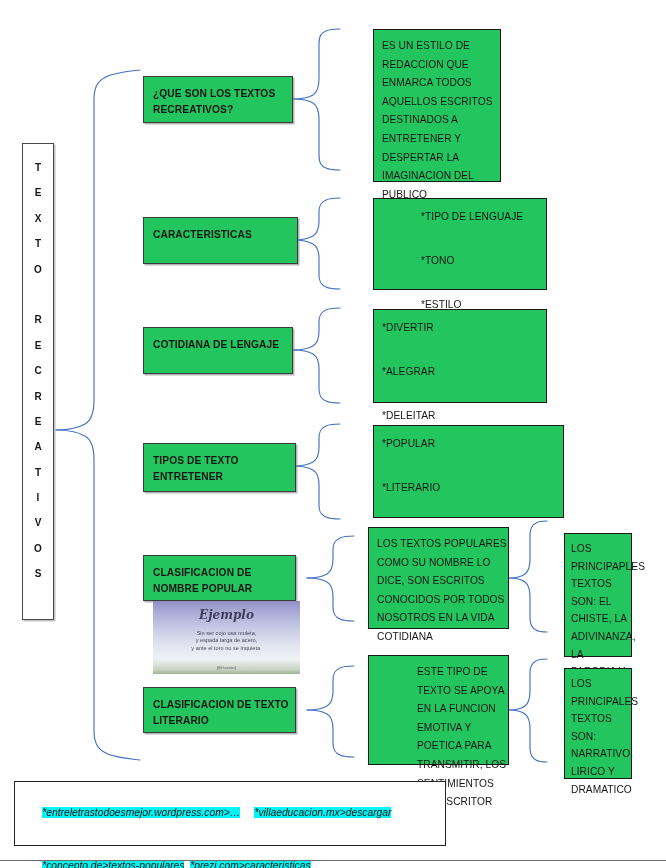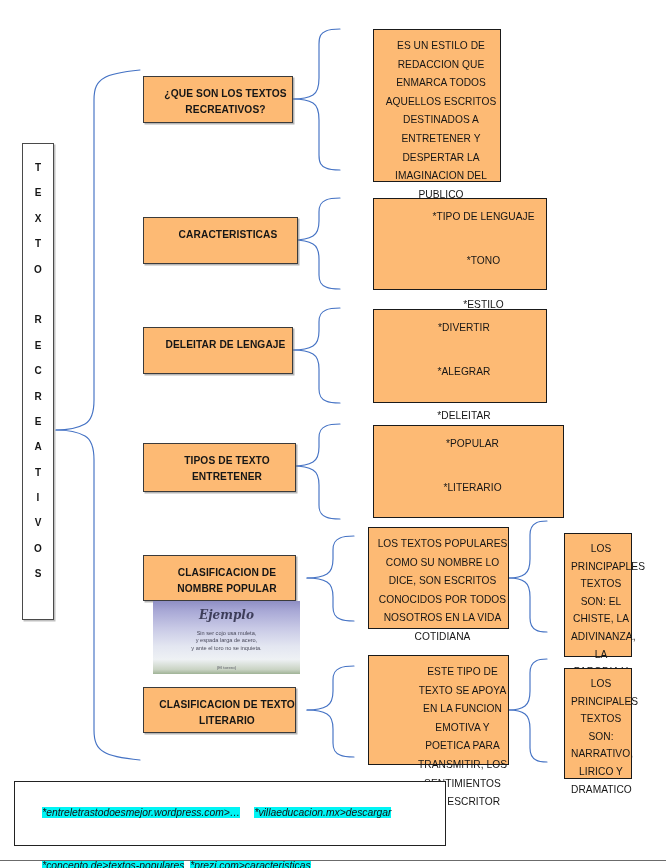--- a/index.html
+++ b/index.html
@@ -14,31 +14,30 @@
     position: relative;
     width: 666px;
     height: 868px;
     background: #ffffff;
     overflow: hidden;
   }
   .box {
     position: absolute;
     box-sizing: border-box;
     border: 1.2px solid #3b3b3b;
-    background: #fdba74;
+    background: #22c55e;
     color: #161616;
     box-shadow: 1.5px 1.5px 0 rgba(120,120,120,0.55);
-    text-align: center;
   }
   .box.plain { box-shadow: none; border-color: #1a1a1a; }
   .topic {
     font-weight: bold;
     font-size: 10.2px;
     line-height: 16px;
-    padding: 9px 0 0 15px;
+    padding: 9px 0 0 9px;
     letter-spacing: 0.1px;
   }
   .detail {
     font-size: 10.2px;
     line-height: 18.6px;
     padding: 7px 0 0 8px;
     letter-spacing: 0.05px;
   }
   .detail.wide { line-height: 22px; }
   .detail.narrow {
@@ -185,21 +184,21 @@
 
   <div class="box topic" style="left:143px; top:217px; width:155px; height:47px;">CARACTERISTICAS</div>
   <div class="box plain detail wide" style="left:373px; top:198px; width:174px; height:92px; white-space:pre-line;padding-left:47px;">*TIPO DE LENGUAJE
 
 *TONO
 
 *ESTILO
 
 *LOS PROTOTIPOS TEXTUALES</div>
 
-  <div class="box topic" style="left:143px; top:327px; width:150px; height:47px;">DELEITAR DE LENGAJE</div>
+  <div class="box topic" style="left:143px; top:327px; width:150px; height:47px;">COTIDIANA DE LENGAJE</div>
   <div class="box plain detail wide" style="left:373px; top:309px; width:174px; height:94px; white-space:pre-line;">*DIVERTIR
 
 *ALEGRAR
 
 *DELEITAR
 
 *ENTRETENER</div>
 
   <div class="box topic" style="left:143px; top:443px; width:153px; height:49px;">TIPOS DE TEXTO ENTRETENER</div>
   <div class="box plain detail wide" style="left:373px; top:425px; width:191px; height:93px; white-space:pre-line;">*POPULAR

